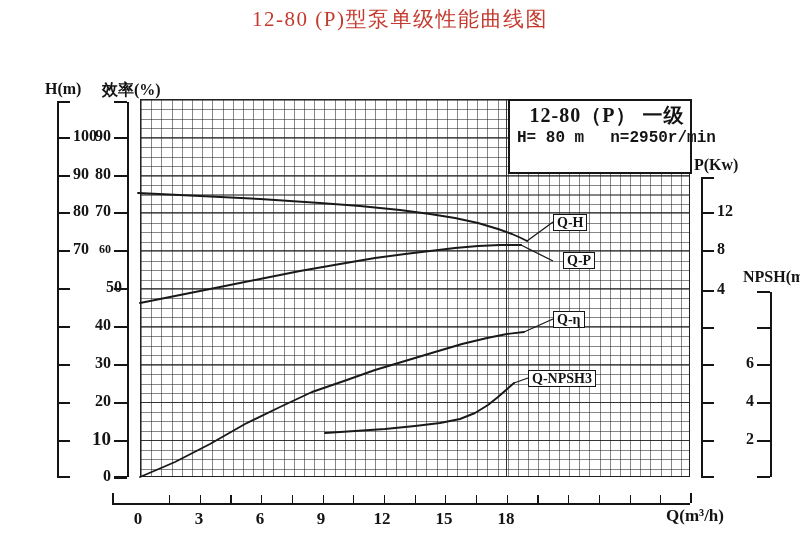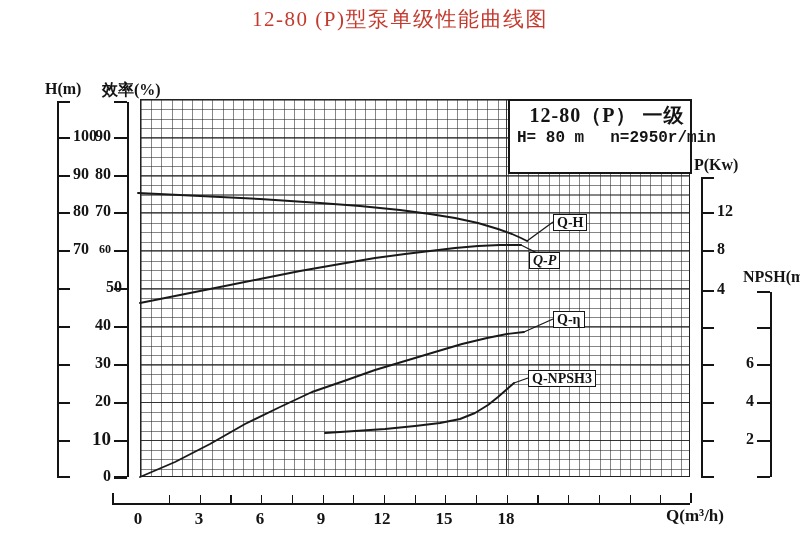--- a/index.html
+++ b/index.html
@@ -23,21 +23,21 @@
             background:#fff;border:2px solid #161616;box-sizing:border-box;z-index:5;
             display:flex;flex-direction:column;justify-content:flex-start;}
   .info-line1{font-size:20px;font-weight:bold;text-align:center;padding-left:14px;
               margin-top:1px;white-space:nowrap;letter-spacing:1px;}
   .info-line2{font-size:16px;font-weight:bold;padding-left:7px;margin-top:-1px;white-space:nowrap;}
   .info-line3{font-size:16px;font-weight:bold;padding-left:7px;display:flex;gap:26px;white-space:nowrap;font-family:Liberation Mono, monospace;}
   .curve-label{position:absolute;background:#fff;border:1.6px solid #161616;
                font-weight:bold;font-size:14px;line-height:15px;padding:0 3px;
                z-index:6;white-space:nowrap;}
   #lbl-qh{left:553px;top:214px;}
-  #lbl-qp{left:529px;top:252px;font-style:italic;}
+  #lbl-qp{left:563px;top:252px;}
   #lbl-qeta{left:553px;top:311px;}
   #lbl-qnpsh{left:528px;top:370px;}
 </style>
 </head>
 <body>
 
 <div class="page">
   <div class="title">12-80 (P)型泵单级性能曲线图</div>
 
   <div class="chart" id="chart-area">

